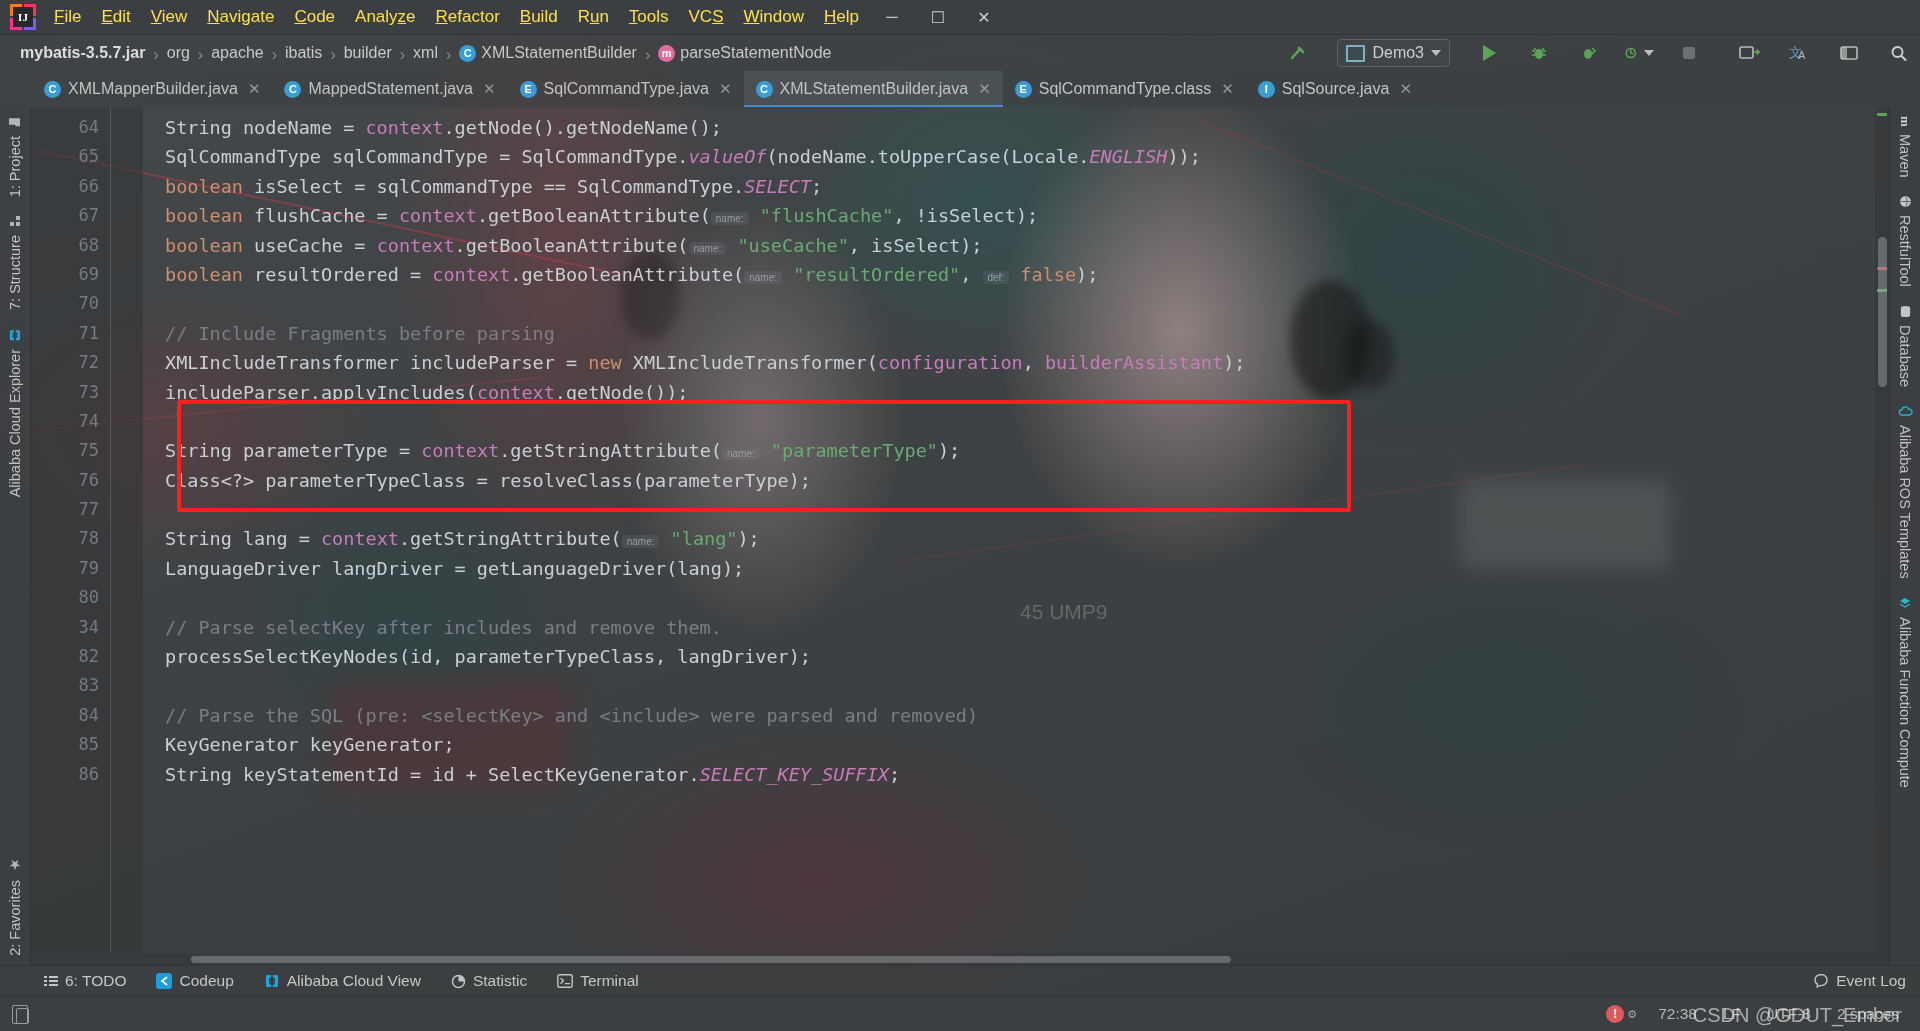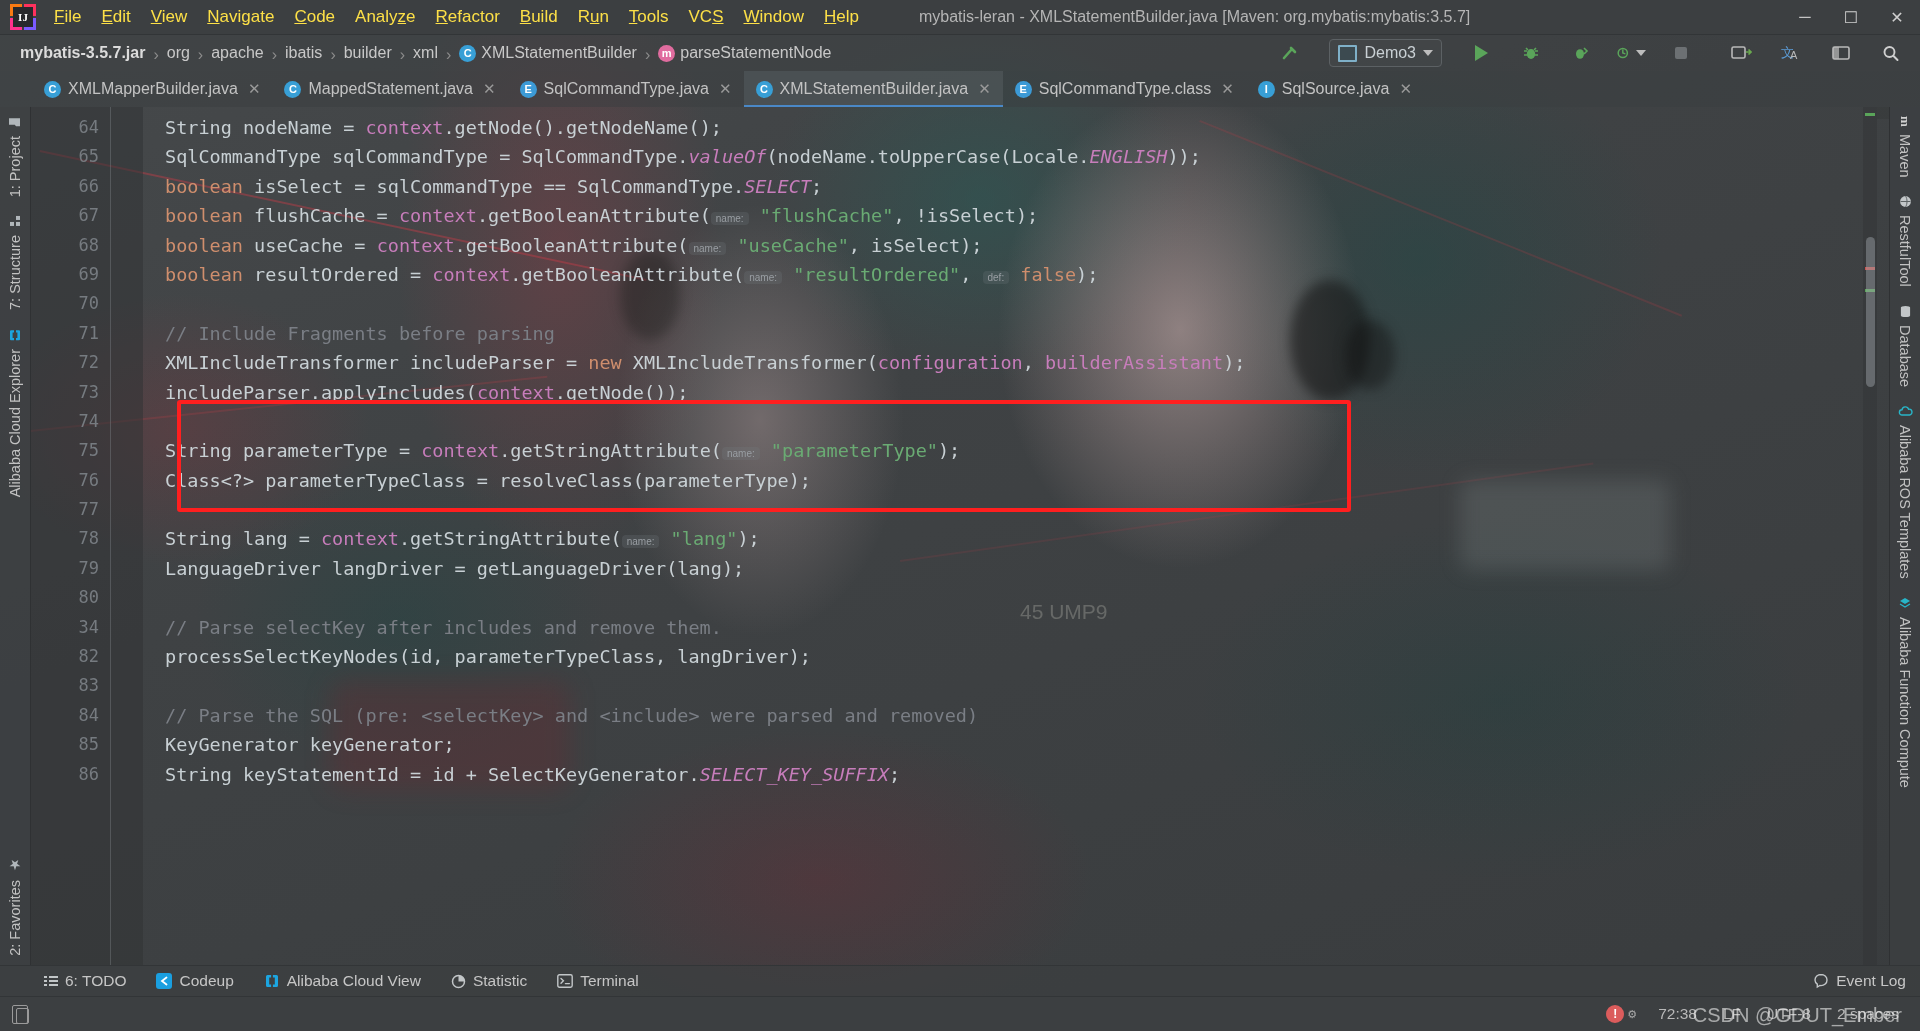--- a/index.html
+++ b/index.html
@@ -71,21 +71,21 @@
     background:rgba(60,63,65,.55);
   }
   .crumbs{display:flex;align-items:flex-end;padding-left:14px;font-size:16px;gap:0;}
   .crumb{display:flex;align-items:center;gap:5px;color:#c8c8c8;padding:2px 6px;white-space:nowrap;}
   .crumb.bold{font-weight:700;color:#dcdcdc;}
   .crumb-sep{color:#8b8b8b;font-size:16px;padding:0 2px;}
   .cicon{width:17px;height:17px;border-radius:50%;display:flex;align-items:center;justify-content:center;
     font-size:11px;color:#fff;font-weight:700;flex:0 0 17px;}
   .cicon.c{background:#389fd6;}
   .cicon.m{background:#e06c9f;}
-  .nav-right{margin-left:auto;display:flex;align-items:flex-start;gap:20px;padding-right:14px;}
+  .nav-right{margin-left:auto;display:flex;align-items:flex-start;gap:20px;padding-right:6px;}
   .tbtn{width:30px;height:28px;display:flex;align-items:center;justify-content:center;
     color:#b9b9b9;font-size:15px;border-radius:3px;}
   .runcfg{
     display:flex;align-items:center;gap:7px;height:26px;padding:0 8px;margin:0 4px;
     border:1px solid #5c6164;border-radius:4px;background:rgba(70,74,76,.5);font-size:16px;color:#c9d0d4;
   }
   .runcfg .sq{width:15px;height:13px;border:2px solid #7fb0c8;background:#3c4a50;border-radius:1px;}
   .caret{width:0;height:0;border-left:5px solid transparent;border-right:5px solid transparent;
     border-top:6px solid #bdbdbd;}
   .play{width:0;height:0;border-left:13px solid #5aa55a;border-top:8px solid transparent;
@@ -118,21 +118,21 @@
   .stripe.right{border-right:none;border-left:1px solid #2f3133;}
   .vlabel{
     writing-mode:vertical-rl;font-size:14.5px;color:#c2c2c2;white-space:nowrap;
     padding:9px 0;display:flex;align-items:center;gap:7px;
   }
   .vlabel.left{transform:rotate(180deg);}
   .sico{flex:0 0 auto;display:flex;align-items:center;justify-content:center;font-size:13px;}
   .spacer{flex:1;}
 
   
-  .editor{flex:1;position:relative;min-width:0;display:flex;}
+  .editor{flex:1;position:relative;min-width:0;display:flex;flex-direction:column;}
   .edscroll{flex:1;position:relative;overflow:hidden;display:flex;}
   .gutter{
     width:112px;flex:0 0 112px;position:relative;
     background:rgba(49,51,53,.55);
     font-family:"DejaVu Sans Mono","Liberation Mono",monospace;font-size:17px;color:#767b80;
     text-align:right;padding-top:6px;
   }
   .gutter:after{content:"";position:absolute;right:32px;top:0;bottom:0;width:1px;background:rgba(120,125,128,.45);}
   .gln{height:29.4px;line-height:29.4px;padding-right:44px;}
   .code{
@@ -225,21 +225,20 @@
     <div class="menu-item"><u>N</u>avigate</div>
     <div class="menu-item"><u>C</u>ode</div>
     <div class="menu-item">Analy<u>z</u>e</div>
     <div class="menu-item"><u>R</u>efactor</div>
     <div class="menu-item"><u>B</u>uild</div>
     <div class="menu-item">R<u>u</u>n</div>
     <div class="menu-item"><u>T</u>ools</div>
     <div class="menu-item">VC<u>S</u></div>
     <div class="menu-item"><u>W</u>indow</div>
     <div class="menu-item"><u>H</u>elp</div>
-    <div class="win-title">mybatis-leran - XMLStatementBuilder.java [Maven: org.mybatis:mybatis:3.5.7]</div>
     <div class="win-ctrl">
       <div class="win-btn">─</div>
       <div class="win-btn">☐</div>
       <div class="win-btn close">✕</div>
     </div>
   </div>
 
   <div class="navbar">
     <div class="crumbs">
       <div class="crumb bold">

